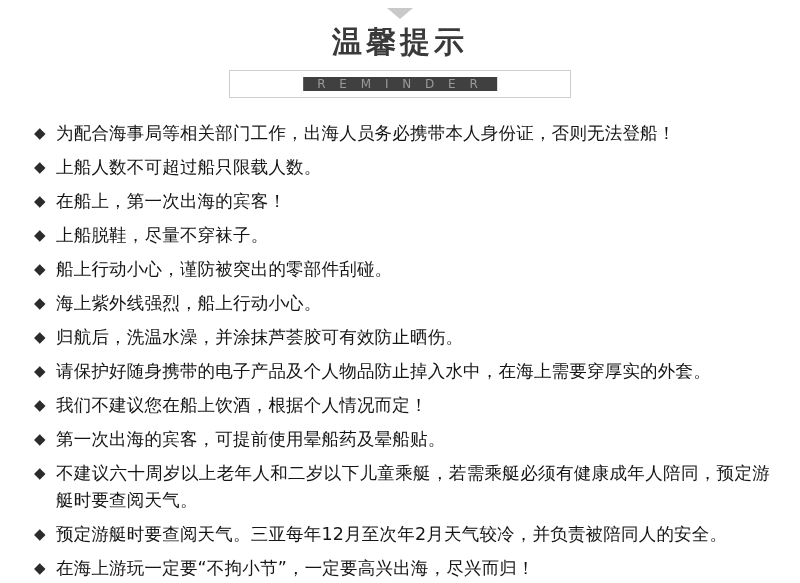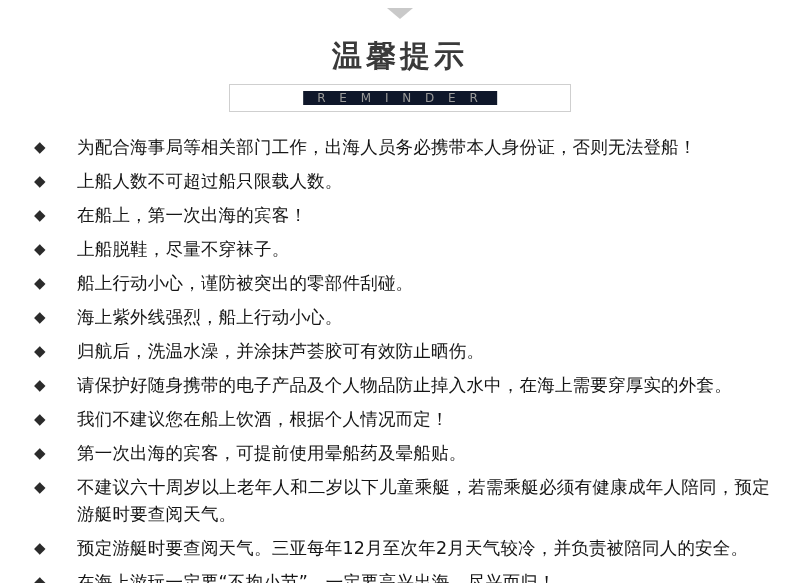--- a/index.html
+++ b/index.html
@@ -34,21 +34,21 @@
     width: 0;
     height: 0;
     border-left: 13px solid transparent;
     border-right: 13px solid transparent;
     border-top: 11px solid #c9c9c9;
   }
 
   
   .header {
     text-align: center;
-    margin-top: 16px;
+    margin-top: 2px;
   }
   .title {
     font-size: 30px;
     font-weight: bold;
     letter-spacing: 4px;
     color: #3a3a3a;
     line-height: 1.2;
     font-family: "DejaVu Sans", "Liberation Sans", sans-serif;
   }
   .sub-rule {
@@ -56,21 +56,21 @@
     width: 340px;
     height: 26px;
     border: 1px solid #cfcfcf;
     position: relative;
   }
   .sub-label {
     position: absolute;
     left: 50%;
     top: 50%;
     transform: translate(-50%, -50%);
-    background: #0f172a;
+    background: #404040;
     padding: 0 14px;
     font-size: 12px;
     letter-spacing: 5px;
     color: #9a9a9a;
     white-space: nowrap;
   }
 
   
   .list {
     margin: 22px 30px 0 34px;
@@ -88,21 +88,20 @@
     color: #2b2b2b;
     text-align: left;
   }
   .item-text {
     flex: 1 1 auto;
     font-size: 17.5px;
     line-height: 27px;
     color: #151515;
     letter-spacing: 0.2px;
     text-align: justify;
-    margin-left: 21px;
   }
 </style>
 </head>
 <body>
 
 <div class="page">
 
   <div class="top-arrow-wrap">
     <div class="top-arrow"></div>
   </div>

